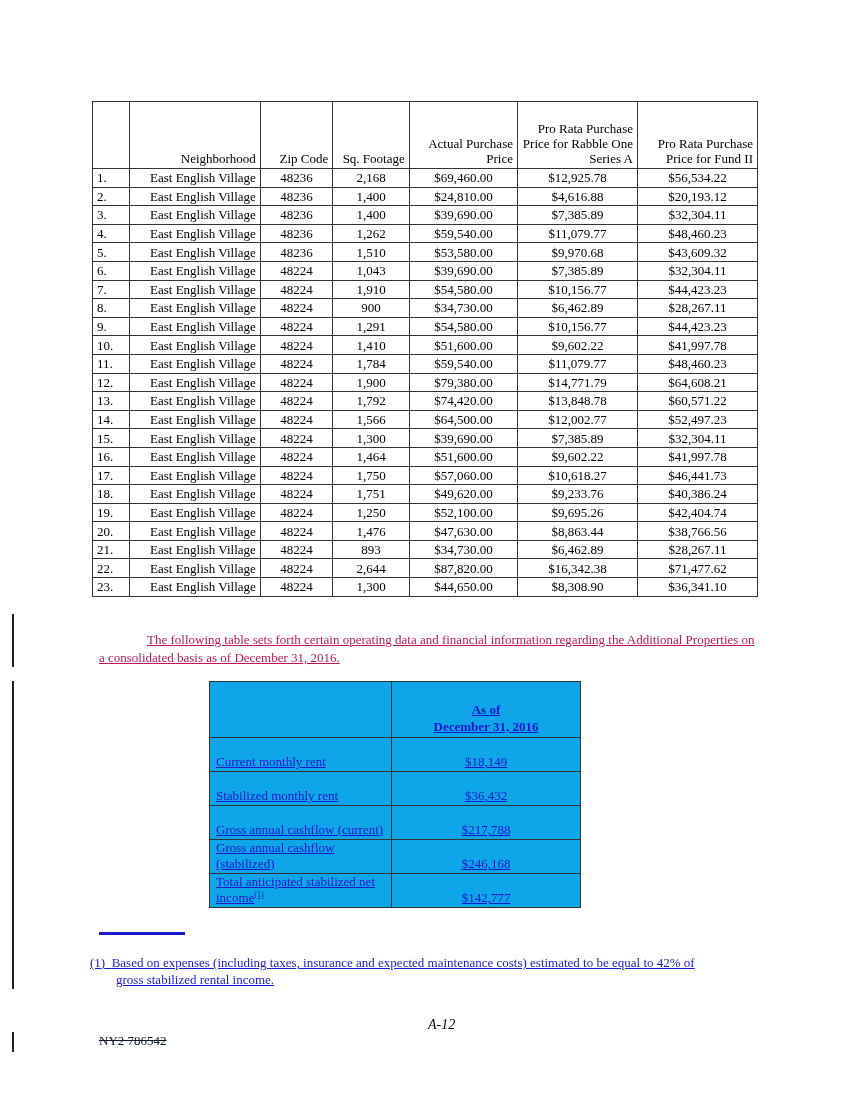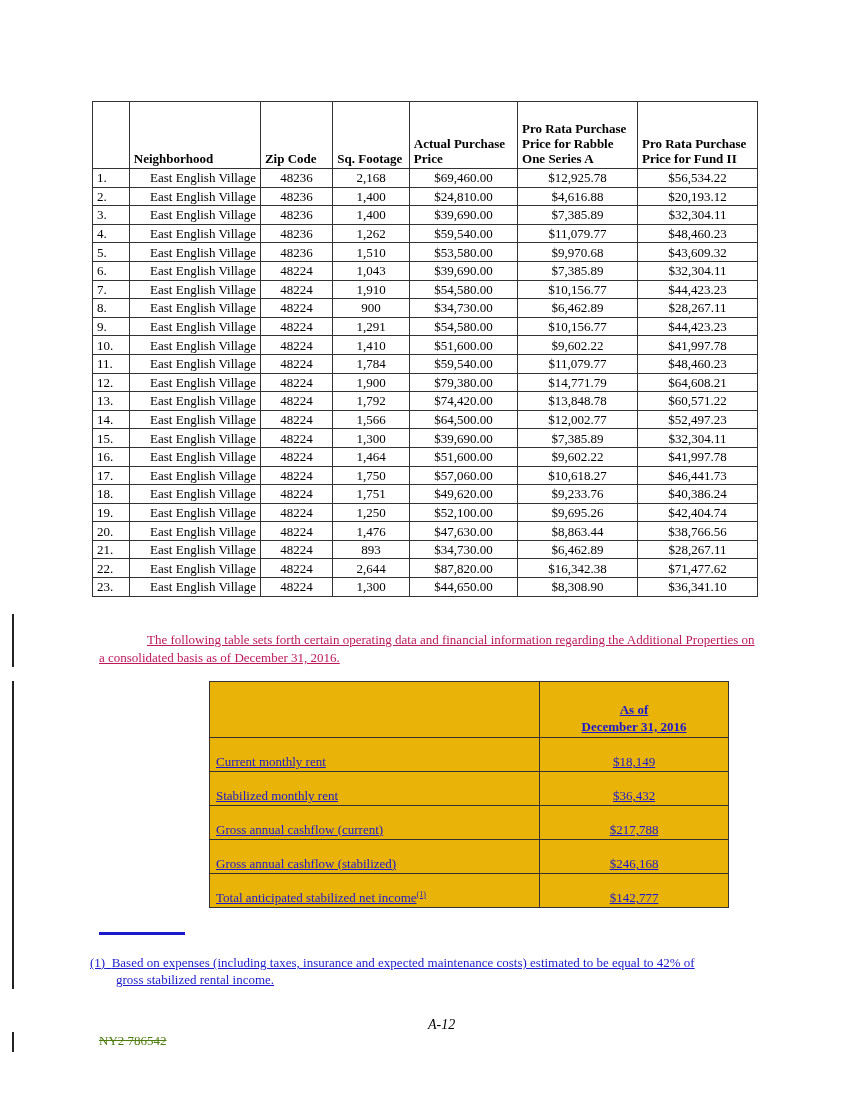--- a/index.html
+++ b/index.html
@@ -2,46 +2,46 @@
 <html><head>
 <meta charset="utf-8">
 <style>
   html, body { margin:0; padding:0; background:#ffffff; }
   body { width:850px; height:1100px; position:relative; overflow:hidden;
          font-family:"Liberation Serif", serif; color:#000; }
   .changebar { position:absolute; left:12px; width:2px; background:#222; }
   table.props { position:absolute; left:92px; top:101px; width:666px;
                 border-collapse:collapse; font-size:13px; }
   table.props th, table.props td { border:1.5px solid #333; padding:0 4px; }
-  table.props th { font-weight:bold; vertical-align:bottom; text-align:left;
+  table.props th { font-weight:normal; vertical-align:bottom; text-align:right;
                    line-height:15px; padding-bottom:2px; height:64px; }
   table.props td { height:17.6px; line-height:17px; text-align:center; }
   table.props td.num { text-align:left; width:28px; }
   table.props td.nb { width:123px;text-align:right; }
   .intro { position:absolute; left:99px; top:631px; width:660px; font-size:13px;
            color:#be185d; line-height:18px; }
   .intro span { text-decoration:underline; }
   .intro .indent { display:inline-block; width:48px; }
-  table.fin { position:absolute; left:209px; top:681px; width:520px;
-              border-collapse:collapse; background:#eab308; font-size:13px; }
+  table.fin { position:absolute; left:209px; top:681px; width:372px;
+              border-collapse:collapse; background:#0ea5e9; font-size:13px; }
   table.fin td, table.fin th { border:1.5px solid #333; color:#1a1acc; }
   table.fin th { height:52px; vertical-align:bottom; font-weight:bold;
                  text-align:center; line-height:17px; padding-bottom:2px; }
   table.fin th span { text-decoration:underline; }
   table.fin td { height:32px; vertical-align:bottom; padding:0 6px 1px 6px;margin-left:44px; }
   table.fin td span { text-decoration:underline; }
   table.fin td.v { text-align:center; width:176px; }
   sup { font-size:8px; }
   .fnrule { position:absolute; left:99px; top:932px; width:86px; height:3px; background:#1a1acc; }
   .footnote { position:absolute; left:90px; top:954px; width:670px; font-size:13px;
               color:#1a1acc; line-height:17px; }
   .footnote span { text-decoration:underline; }
   .footnote .l2 { padding-left:26px; }
   .pagenum { position:absolute; left:428px; top:1017px; font-size:14px;font-style:italic; }
-  .docid { position:absolute; left:99px; top:1033px; font-size:13px; color:#4d7c0f;
+  .docid { position:absolute; left:99px; top:1033px; font-size:13px; color:#0f172a;
            text-decoration:line-through; }
 </style>
 </head>
 <body>
 
 <div class="changebar" style="top:614px;height:53px;"></div>
 <div class="changebar" style="top:681px;height:308px;"></div>
 <div class="changebar" style="top:1032px;height:20px;"></div>
 
 <table class="props">

